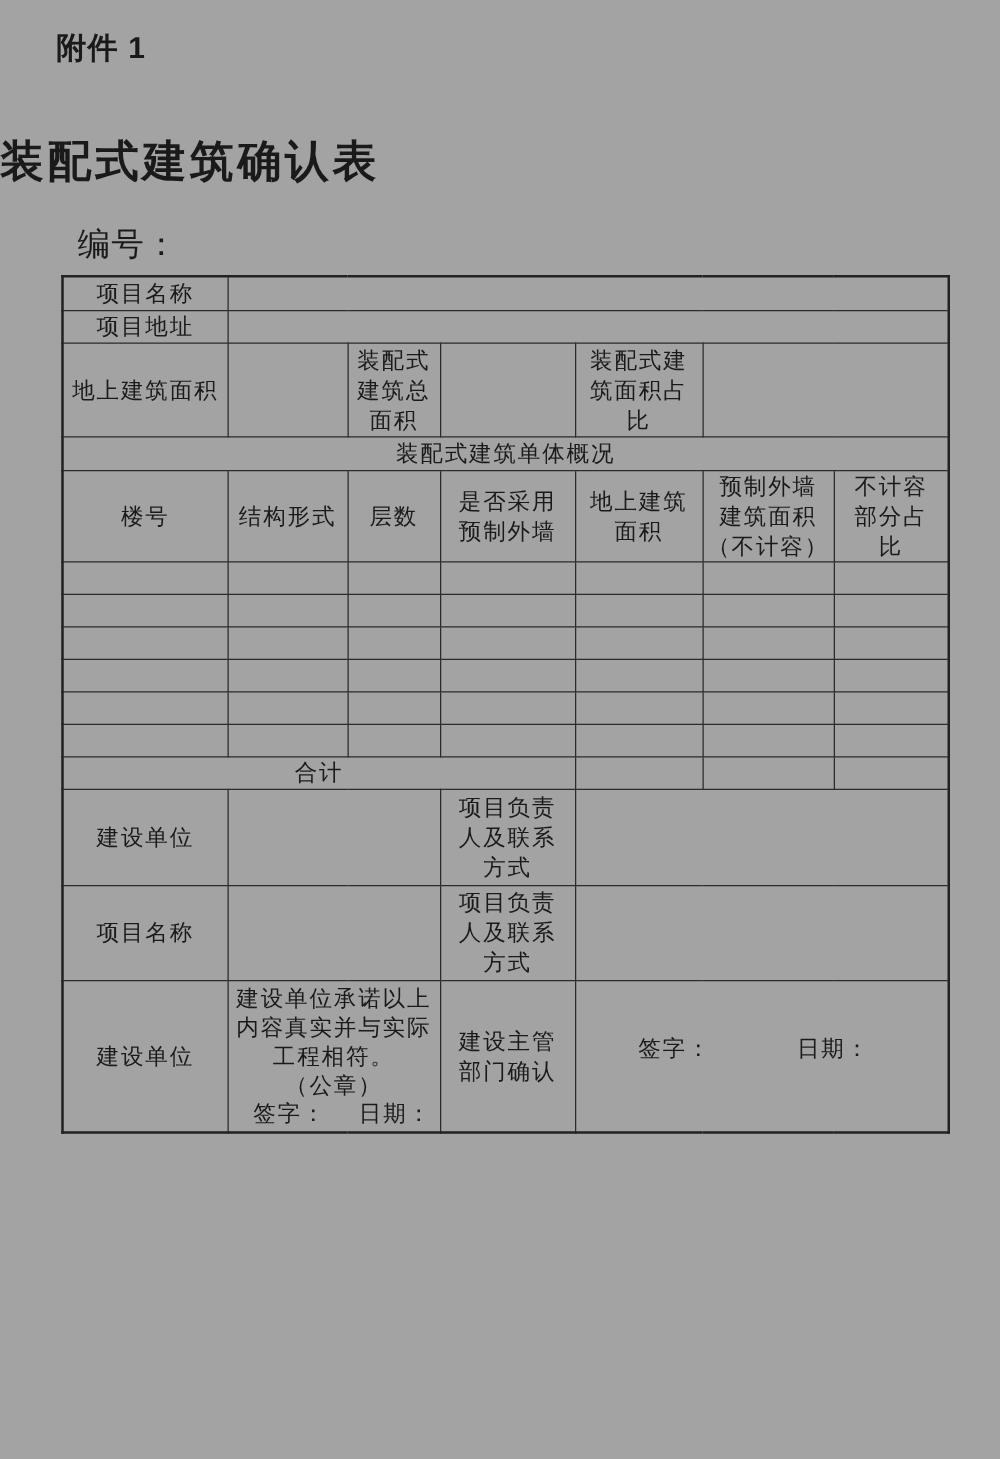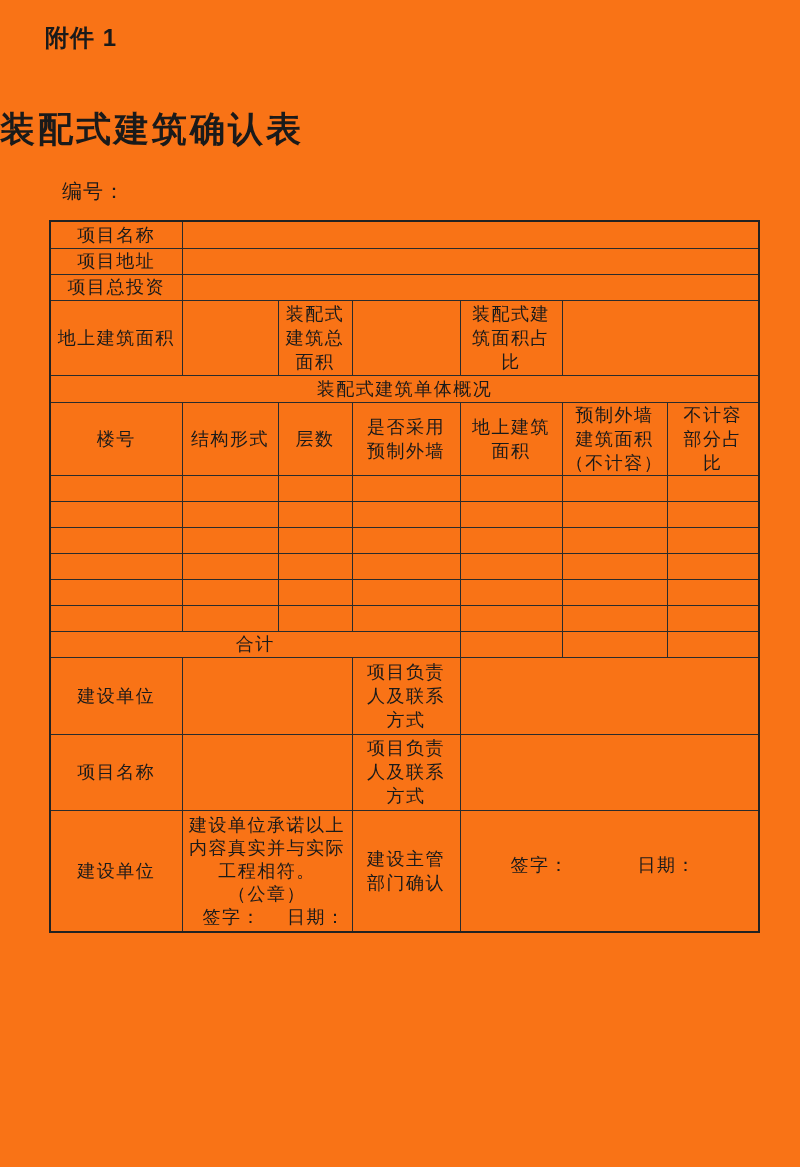--- a/index.html
+++ b/index.html
@@ -1,20 +1,20 @@
 <!DOCTYPE html>
 <html><head>
 <meta charset="utf-8">
 <style>
   html, body { margin: 0; padding: 0; background: #ffffff; }
   .page {
     position: relative;
     width: 800px;
     height: 1167px;
-    background: #f97316;
+    background: #a3a3a3;
     font-family: "Liberation Serif", "DejaVu Serif", serif;
     color: #1a1a1a;
     overflow: hidden;
   }
   .attachment {
     position: absolute;
     left: 45px;
     top: 22px;
     font-family: "Liberation Sans", "DejaVu Sans", sans-serif;
     font-weight: 600;
@@ -28,21 +28,21 @@
     top: 106px;
     text-align: left;
     font-size: 35px;
     font-weight: bold;
     letter-spacing: 3px;
   }
   .number-label {
     position: absolute;
     left: 62px;
     top: 178px;
-    font-size: 20px;
+    font-size: 26px;
     letter-spacing: 1px;
   }
   table.confirm {
     position: absolute;
     left: 49px;
     top: 220px;
     width: 709px;
     border-collapse: collapse;
     table-layout: fixed;
     border: 2px solid #222222;
@@ -112,24 +112,20 @@
       <col style="width:92px">
     </colgroup>
 
     <tbody>
       <tr class="h27">
         <td>项目名称</td>
         <td colspan="6"></td>
       </tr>
       <tr class="h26">
         <td>项目地址</td>
-        <td colspan="6"></td>
-      </tr>
-      <tr class="h26">
-        <td>项目总投资</td>
         <td colspan="6"></td>
       </tr>
       <tr class="h75">
         <td>地上建筑面积</td>
         <td></td>
         <td class="pre">装配式
 建筑总
 面积</td>
         <td></td>
         <td class="pre">装配式建

